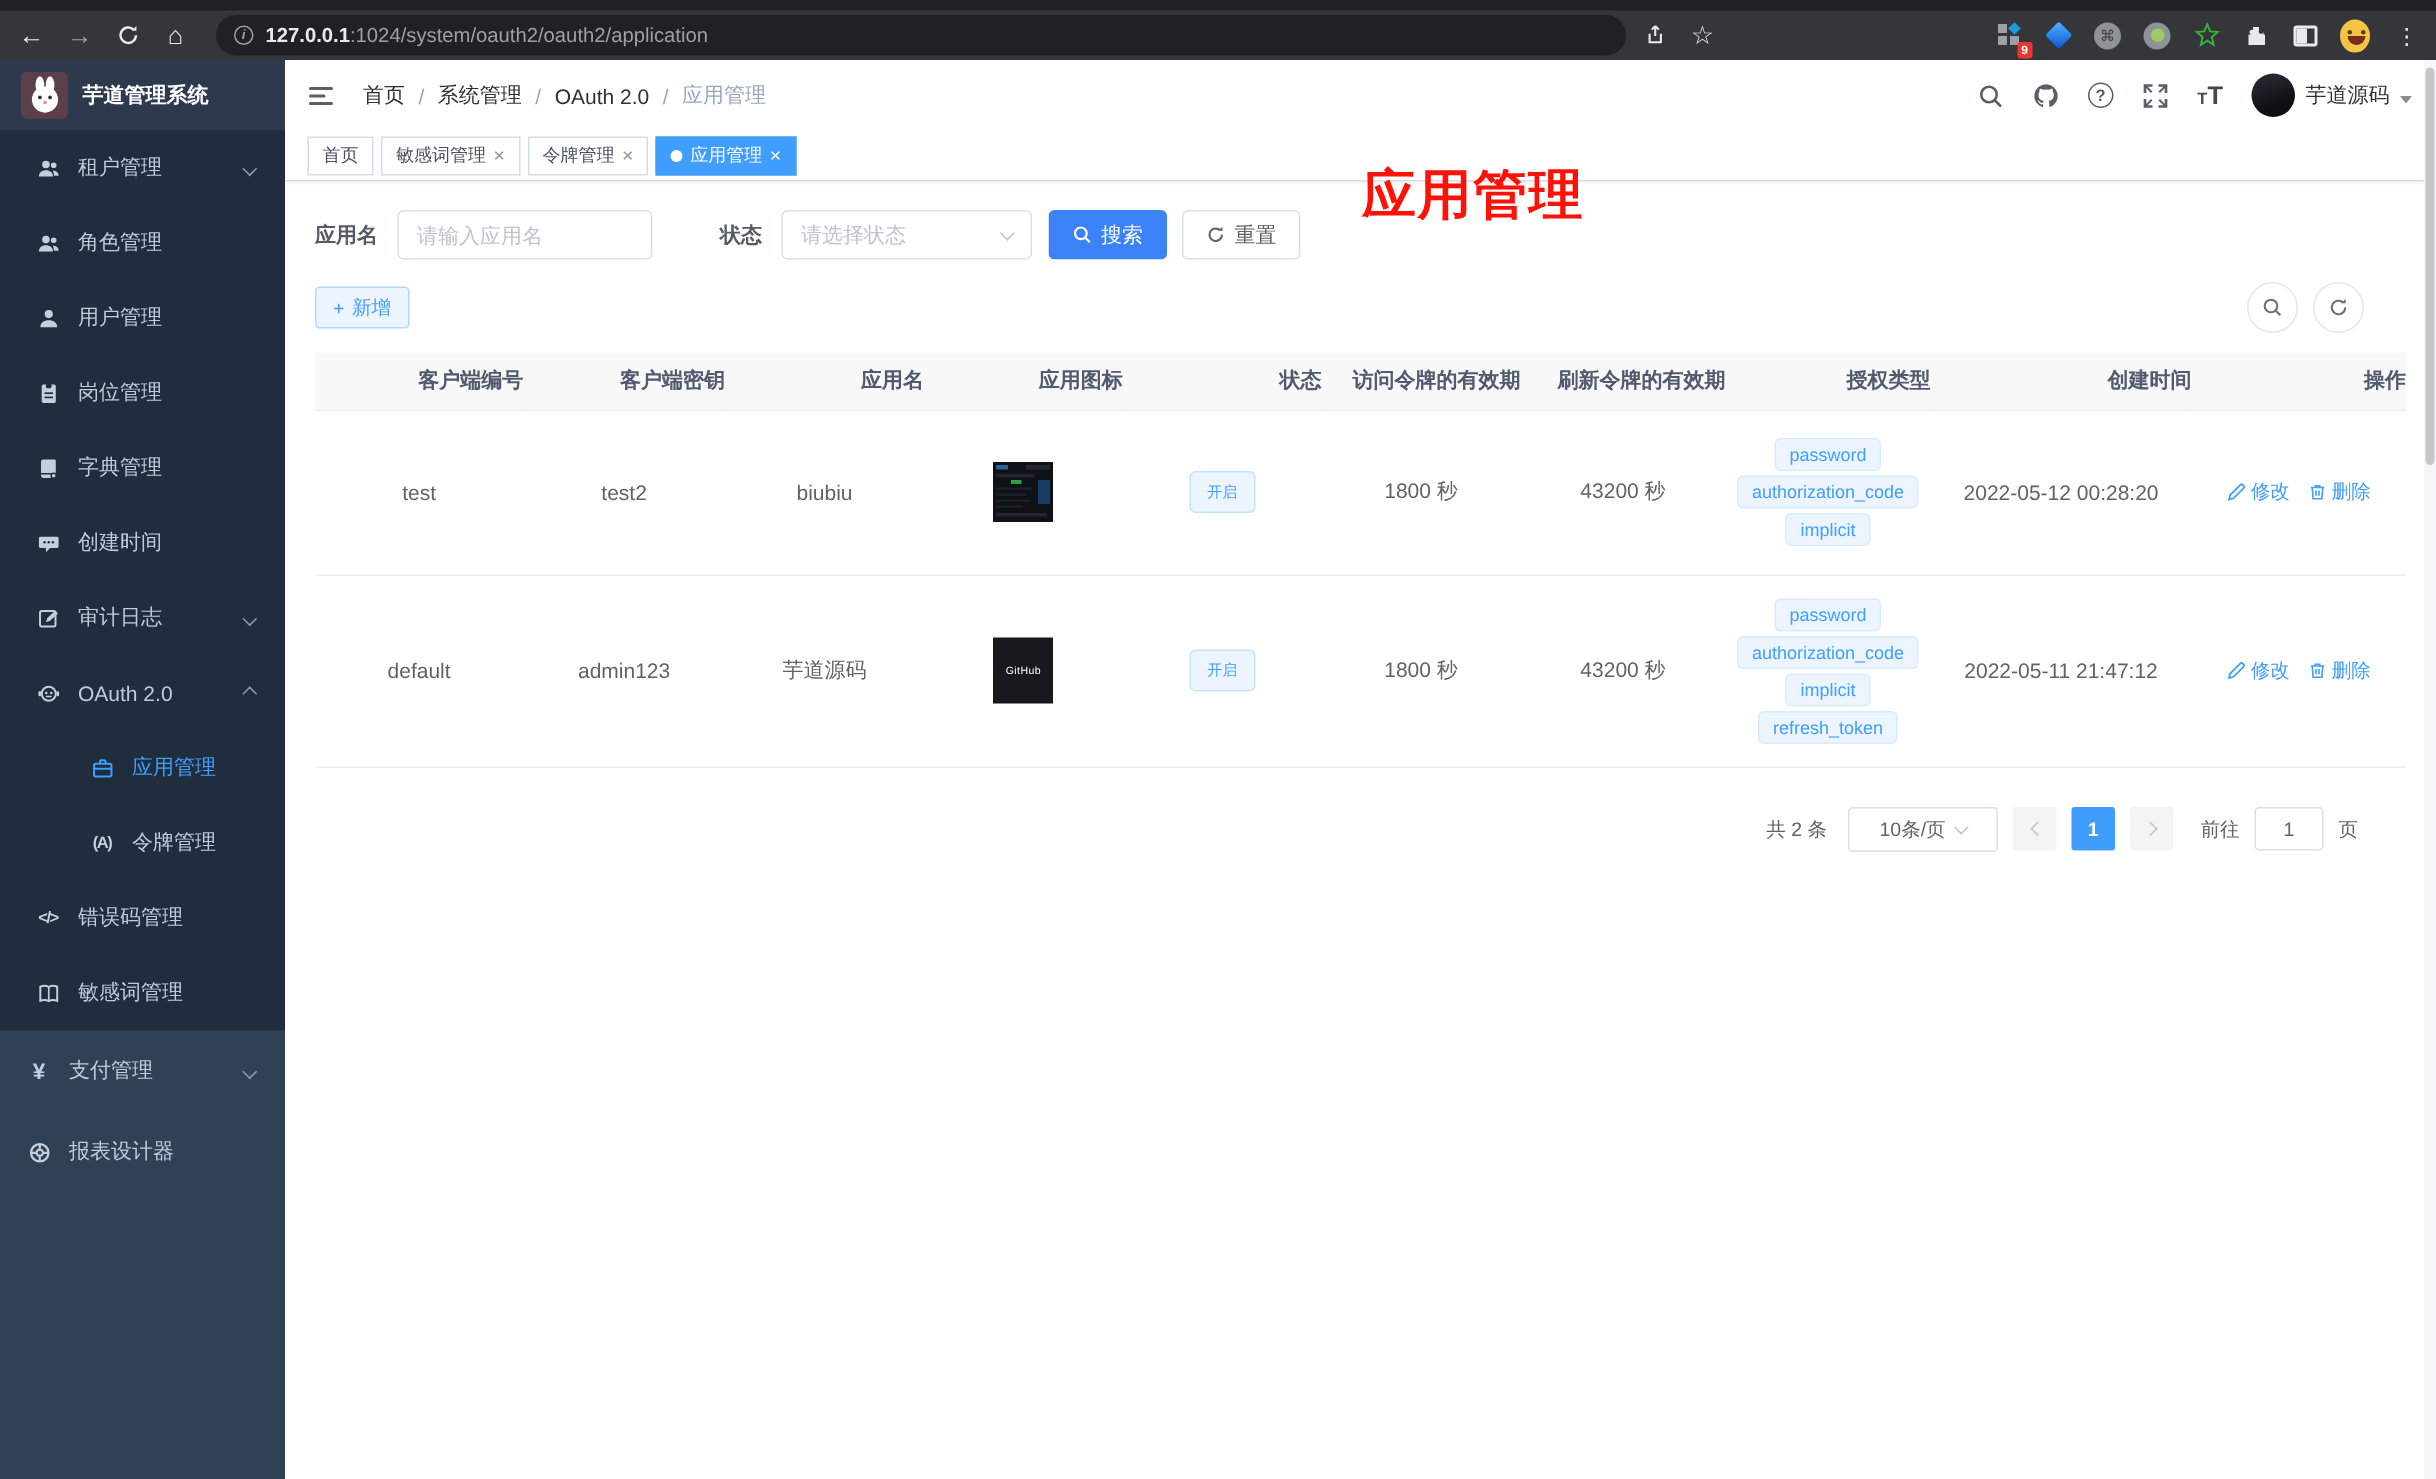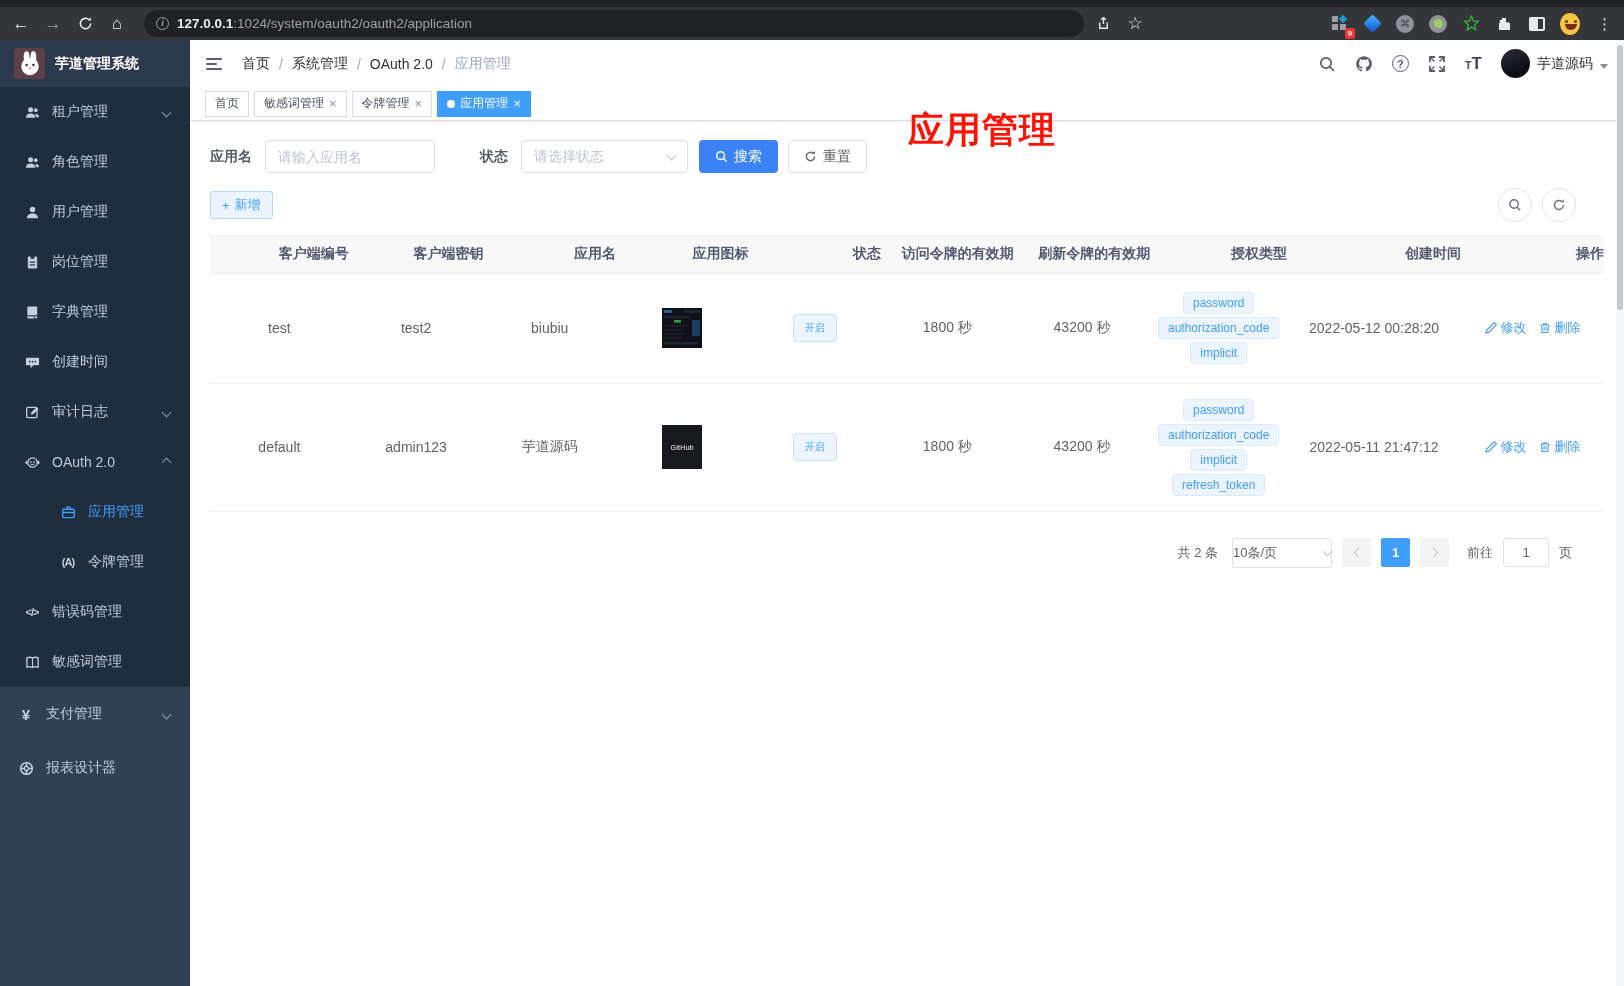--- a/index.html
+++ b/index.html
@@ -126,21 +126,21 @@
   .thumb-github { width:40px; height:44px; background:#17191d; color:#fff; font-size:7px; display:inline-flex; align-items:center; justify-content:center; letter-spacing:.3px; }
   .tag-status { display:inline-block; background:#ecf5ff; border:1px solid #c6e2ff; color:#409eff; font-size:10px; padding:6px 11px; border-radius:4px; }
   .grant-tag { display:block; width:fit-content; margin:3px auto; background:#ecf5ff; border:1px solid #d9ecff; color:#409eff; font-size:12px; line-height:18px; padding:1px 9px; border-radius:4px; white-space:nowrap; }
   .act-link { display:inline-flex; align-items:center; gap:4px; color:#409eff; font-size:13px; cursor:pointer; }
   .act-link + .act-link { margin-left:12px; }
   .act-link svg { width:12px; height:12px; }
 
   
   .pager { display:flex; align-items:center; justify-content:flex-end; margin-top:26px; margin-right:32px; gap:10px; font-size:13px; color:#606266; }
   .pg-total { margin-right:4px; }
-  .pg-size { width:100px; height:30px; border:1px solid #dcdfe6; border-radius:3px; display:flex; align-items:center; padding:0 0; color:#606266; cursor:pointer; }
+  .pg-size { width:100px; height:30px; border:1px solid #dcdfe6; border-radius:3px; display:flex; align-items:center; padding:0 20px; color:#606266; cursor:pointer; }
   .pg-btn { width:29px; height:29px; background:#f4f4f5; border-radius:2px; display:flex; align-items:center; justify-content:center; cursor:pointer; }
   .pg-arrow { width:7px; height:7px; border-right:1.5px solid #c0c4cc; border-bottom:1.5px solid #c0c4cc; }
   .pg-prev .pg-arrow { transform:rotate(135deg); margin-left:3px; }
   .pg-next .pg-arrow { transform:rotate(-45deg); margin-right:3px; }
   .pg-page { width:29px; height:29px; background:#409eff; color:#fff; border-radius:2px; display:flex; align-items:center; justify-content:center; font-weight:bold; cursor:pointer; }
   .pg-goto-input { width:46px; height:29px; border:1px solid #dcdfe6; border-radius:3px; text-align:center; font-size:13px; color:#606266; outline:none; font-family:inherit; }
 
   
   .win-scroll { position:absolute; right:0; top:40px; width:8px; height:946px; background:#f6f7f8; }
   .win-thumb { position:absolute; top:5px; left:1px; width:6px; height:265px; background:#c6c8ca; border-radius:3px; }

